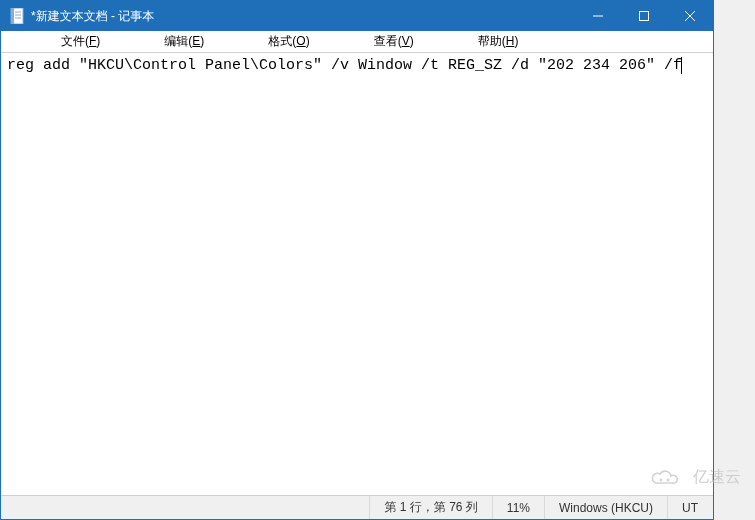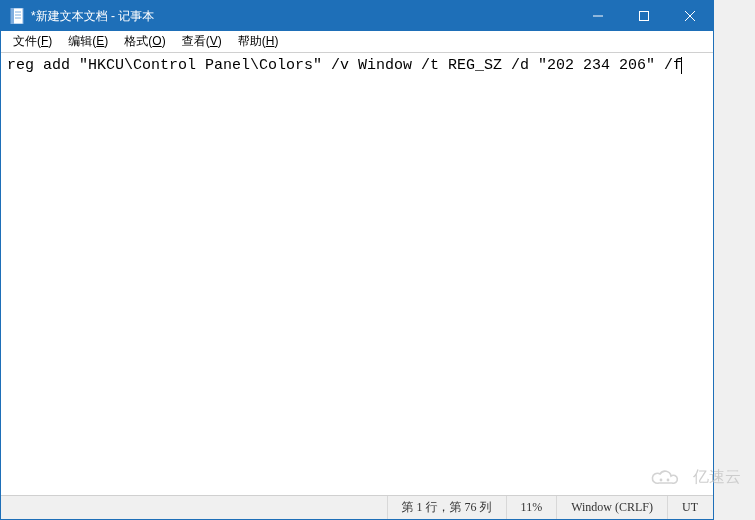--- a/index.html
+++ b/index.html
@@ -46,20 +46,21 @@
     border-bottom: 1px solid #d0d0d0;
     display: flex;
     align-items: center;
     padding: 0 4px;
     font-size: 12px;
     color: #000;
   }
   .menu-item {
     padding: 8px 8px;
     cursor: default;
+    margin-left: 48px;
   }
   .menu-item u { text-decoration: underline; }
   .editor {
     flex: 1;
     background: #fff;
     padding: 4px 6px;
     font-family: Consolas, "Courier New", monospace;
     font-size: 15px;
     color: #000;
     white-space: pre;
@@ -81,21 +82,20 @@
     align-items: stretch;
     font-size: 12px;
     color: #333;
   }
   .status-spacer { flex: 1; border-right: 1px solid #d8d8d8; }
   .status-cell {
     display: flex; align-items: center;
     padding: 0 14px;
     border-right: 1px solid #d8d8d8;
     white-space: nowrap;
-    font-family: Liberation Serif, serif;
   }
   .status-cell:last-child { border-right: none; padding-right: 15px; }
   .watermark {
     position: absolute;
     right: 14px;
     bottom: 32px;
     color: #c9c9c9;
     font-size: 16px;
     font-weight: 500;
     display: flex;
@@ -148,21 +148,21 @@
     <div class="menu-item"><span>查看</span>(<u>V</u>)</div>
     <div class="menu-item"><span>帮助</span>(<u>H</u>)</div>
   </div>
 
   <div class="editor"><span>reg add "HKCU\Control Panel\Colors" /v Window /t REG_SZ /d "202 234 206" /f</span><span class="caret"></span></div>
 
   <div class="statusbar">
     <div class="status-spacer"></div>
     <div class="status-cell">第 1 行，第 76 列</div>
     <div class="status-cell">11%</div>
-    <div class="status-cell">Window (CRLF)</div>
+    <div class="status-cell">Windows (HKCU)</div>
     <div class="status-cell">UT</div>
   </div>
 
 </div>
 
 <div class="watermark">
   <svg width="28" height="18" viewBox="0 0 28 18">
     <path d="M8 14 a5 5 0 1 1 1 -9 a6 6 0 0 1 11 2 a4 4 0 1 1 1 7 Z" fill="none" stroke="#c9c9c9" stroke-width="1.6"></path>
     <circle cx="10" cy="11" r="1.4" fill="#c9c9c9"></circle>
     <circle cx="17" cy="11" r="1.4" fill="#c9c9c9"></circle>

